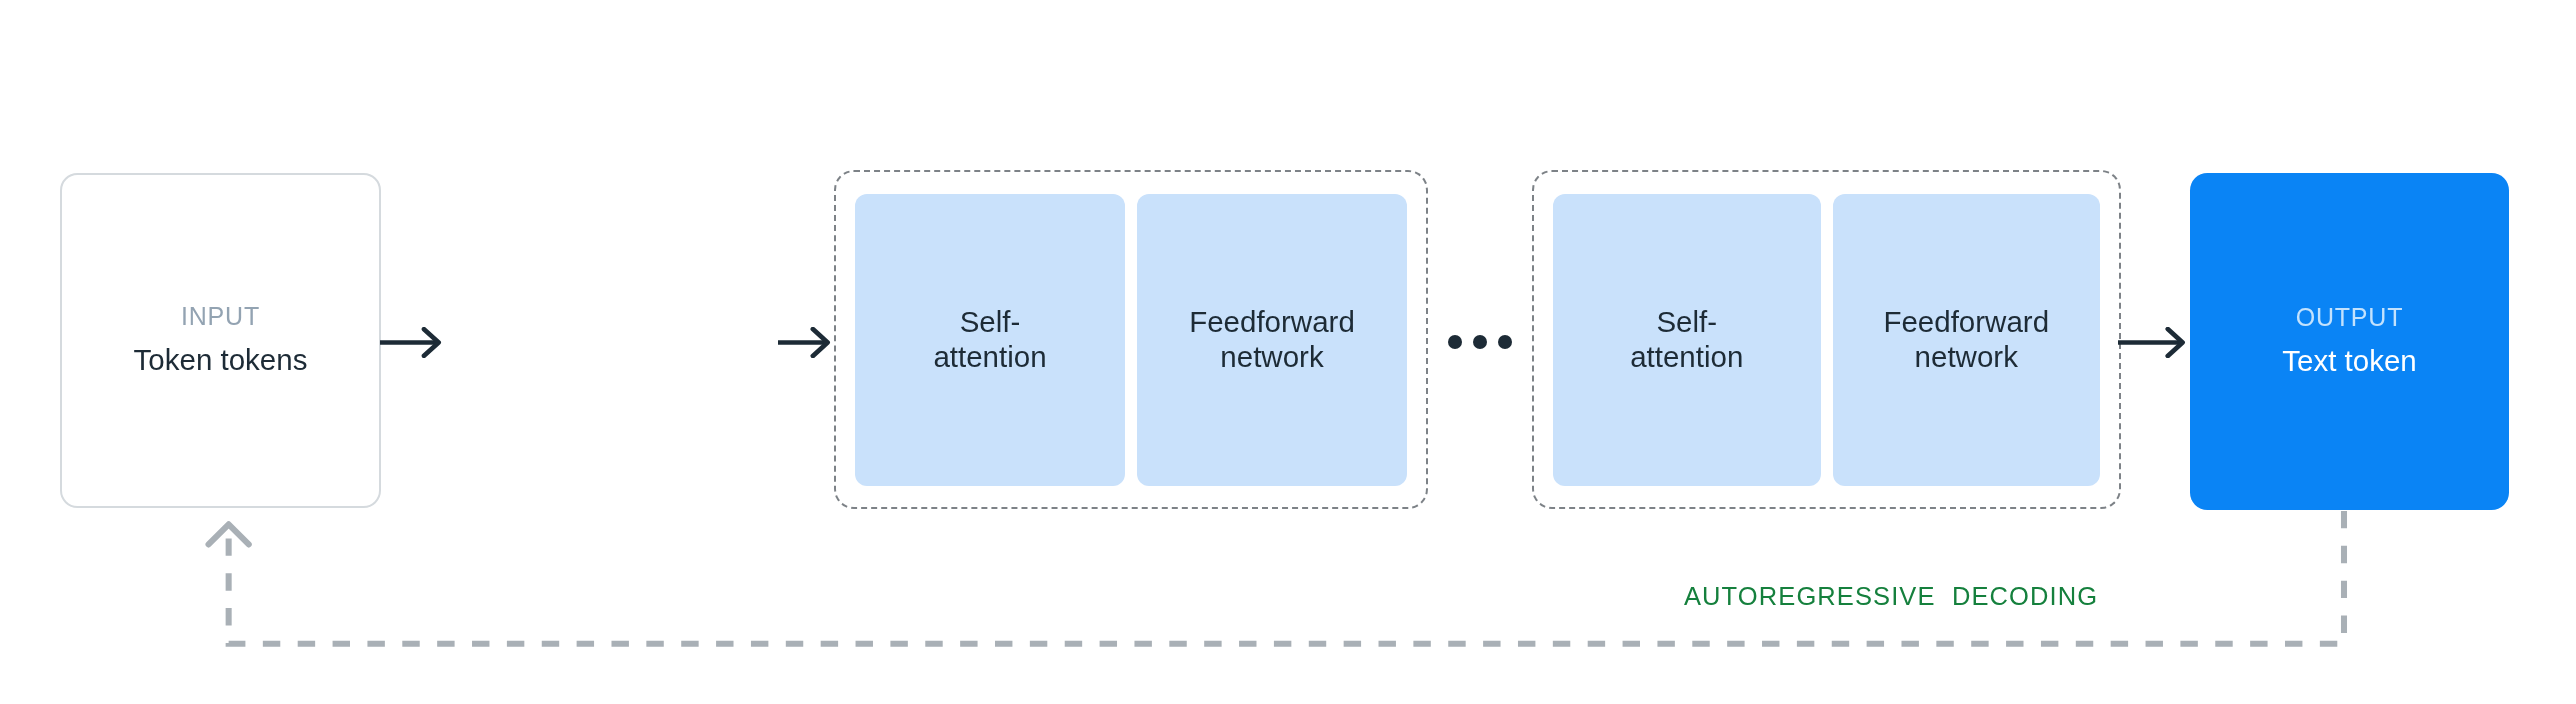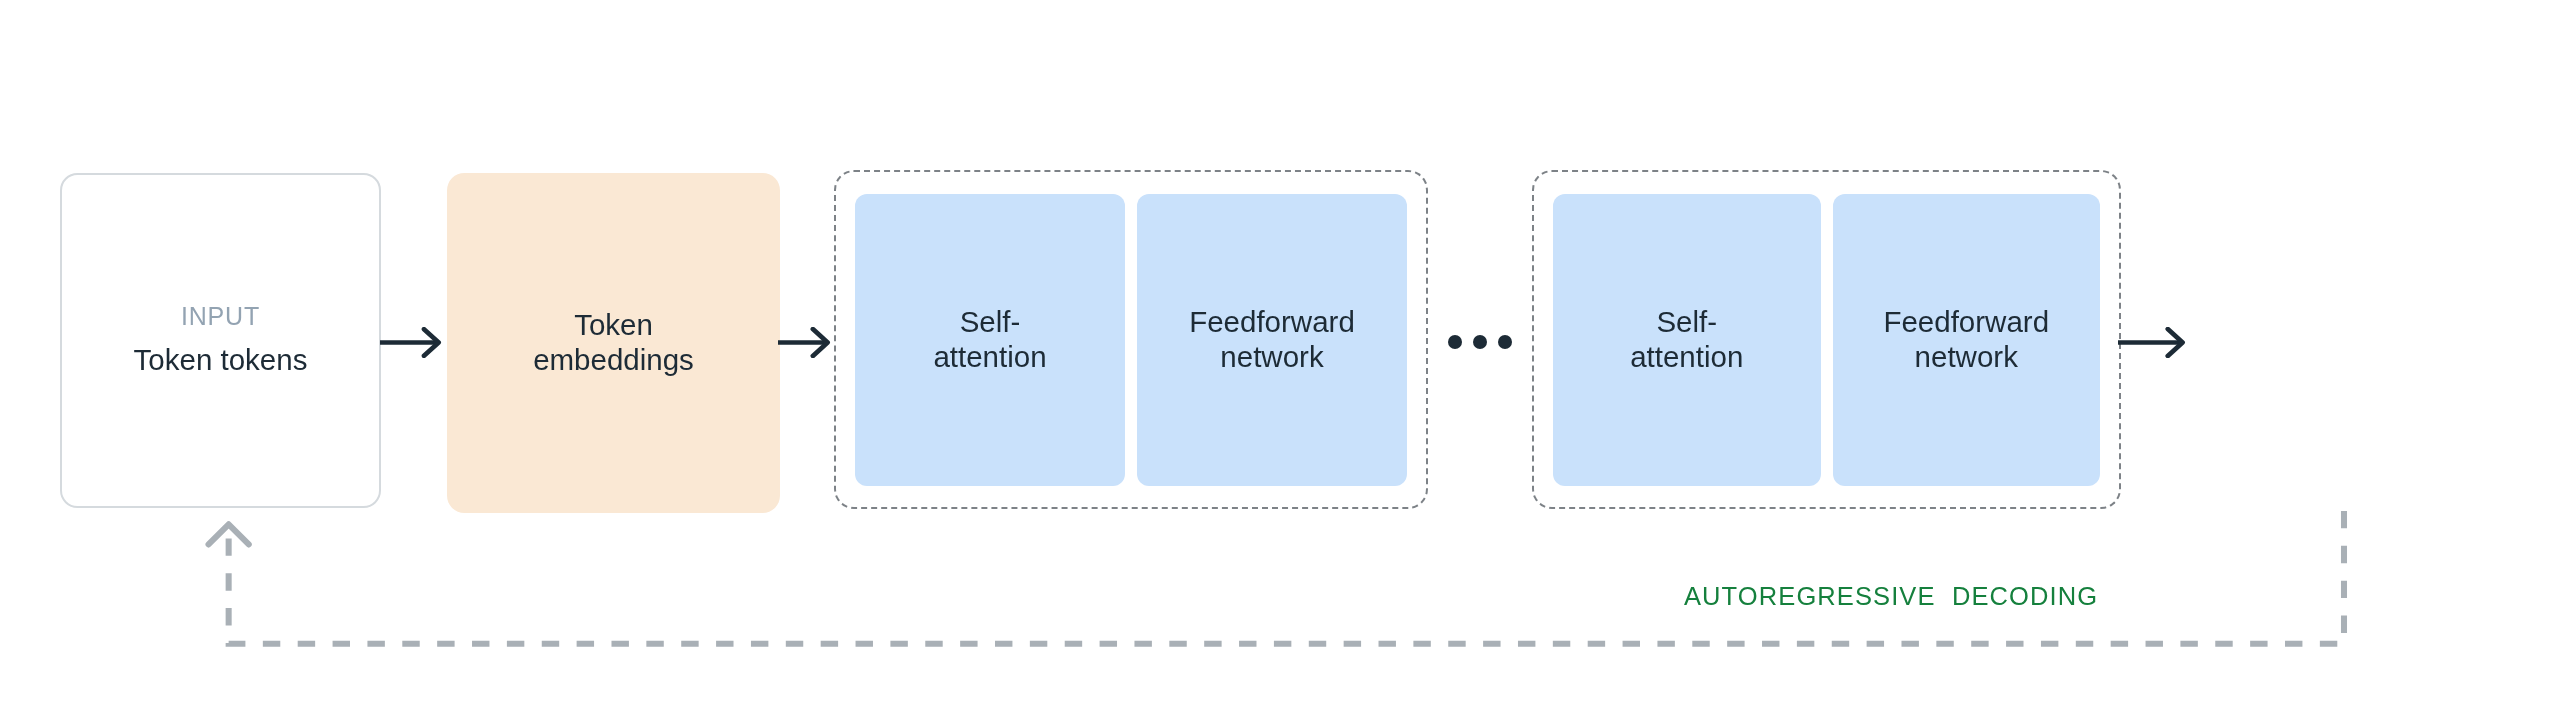--- a/index.html
+++ b/index.html
@@ -161,26 +161,20 @@
   <div class="node" id="input-box">
     <div class="kicker">INPUT</div>
     <div class="node-label">Token tokens</div>
   </div>
 
   <svg class="flow-arrow" id="flow-arrow-1" viewBox="0 0 102 46">
     <line x1="0" y1="23" x2="84" y2="23" stroke="#1d2b36" stroke-width="7"></line>
     <polyline points="66,3 88,23 66,43" fill="none" stroke="#1d2b36" stroke-width="7" stroke-linecap="round" stroke-linejoin="round"></polyline>
   </svg>
 
-  <div class="node" id="embed-box">
-    <div class="node-label">
-      <span>Token</span><br>
-      <span>embeddings</span>
-    </div>
-  </div>
 
   <svg class="flow-arrow" id="flow-arrow-2" viewBox="0 0 88 46">
     <line x1="0" y1="23" x2="70" y2="23" stroke="#1d2b36" stroke-width="7"></line>
     <polyline points="52,3 74,23 52,43" fill="none" stroke="#1d2b36" stroke-width="7" stroke-linecap="round" stroke-linejoin="round"></polyline>
   </svg>
 
   <div class="layer-group" id="layer-group-1">
     <div class="sublayer">
       <div class="node-label">
         <span>Self-</span><br>
@@ -214,20 +208,24 @@
         <span>network</span>
       </div>
     </div>
   </div>
 
   <svg class="flow-arrow" id="flow-arrow-3" viewBox="0 0 110 46">
     <line x1="0" y1="23" x2="92" y2="23" stroke="#1d2b36" stroke-width="7"></line>
     <polyline points="74,3 96,23 74,43" fill="none" stroke="#1d2b36" stroke-width="7" stroke-linecap="round" stroke-linejoin="round"></polyline>
   </svg>
 
+  <div class="node" id="output-box">
+    <div class="kicker">OUTPUT</div>
+    <div class="node-label">Text token</div>
+  </div>
 
   <svg id="feedback-path" viewBox="0 0 3840 1050">
     <path d="M 3495 762 L 3495 960 L 340 960 L 340 790" fill="none" stroke="#a9b0b6" stroke-width="9" stroke-dasharray="26 26" stroke-linecap="butt"></path>
     <polyline points="310,812 340,782 370,812" fill="none" stroke="#a9b0b6" stroke-width="9" stroke-linecap="round" stroke-linejoin="round"></polyline>
   </svg>
 
   <div id="decoding-label">AUTOREGRESSIVE  DECODING</div>
 
 </div>
 

